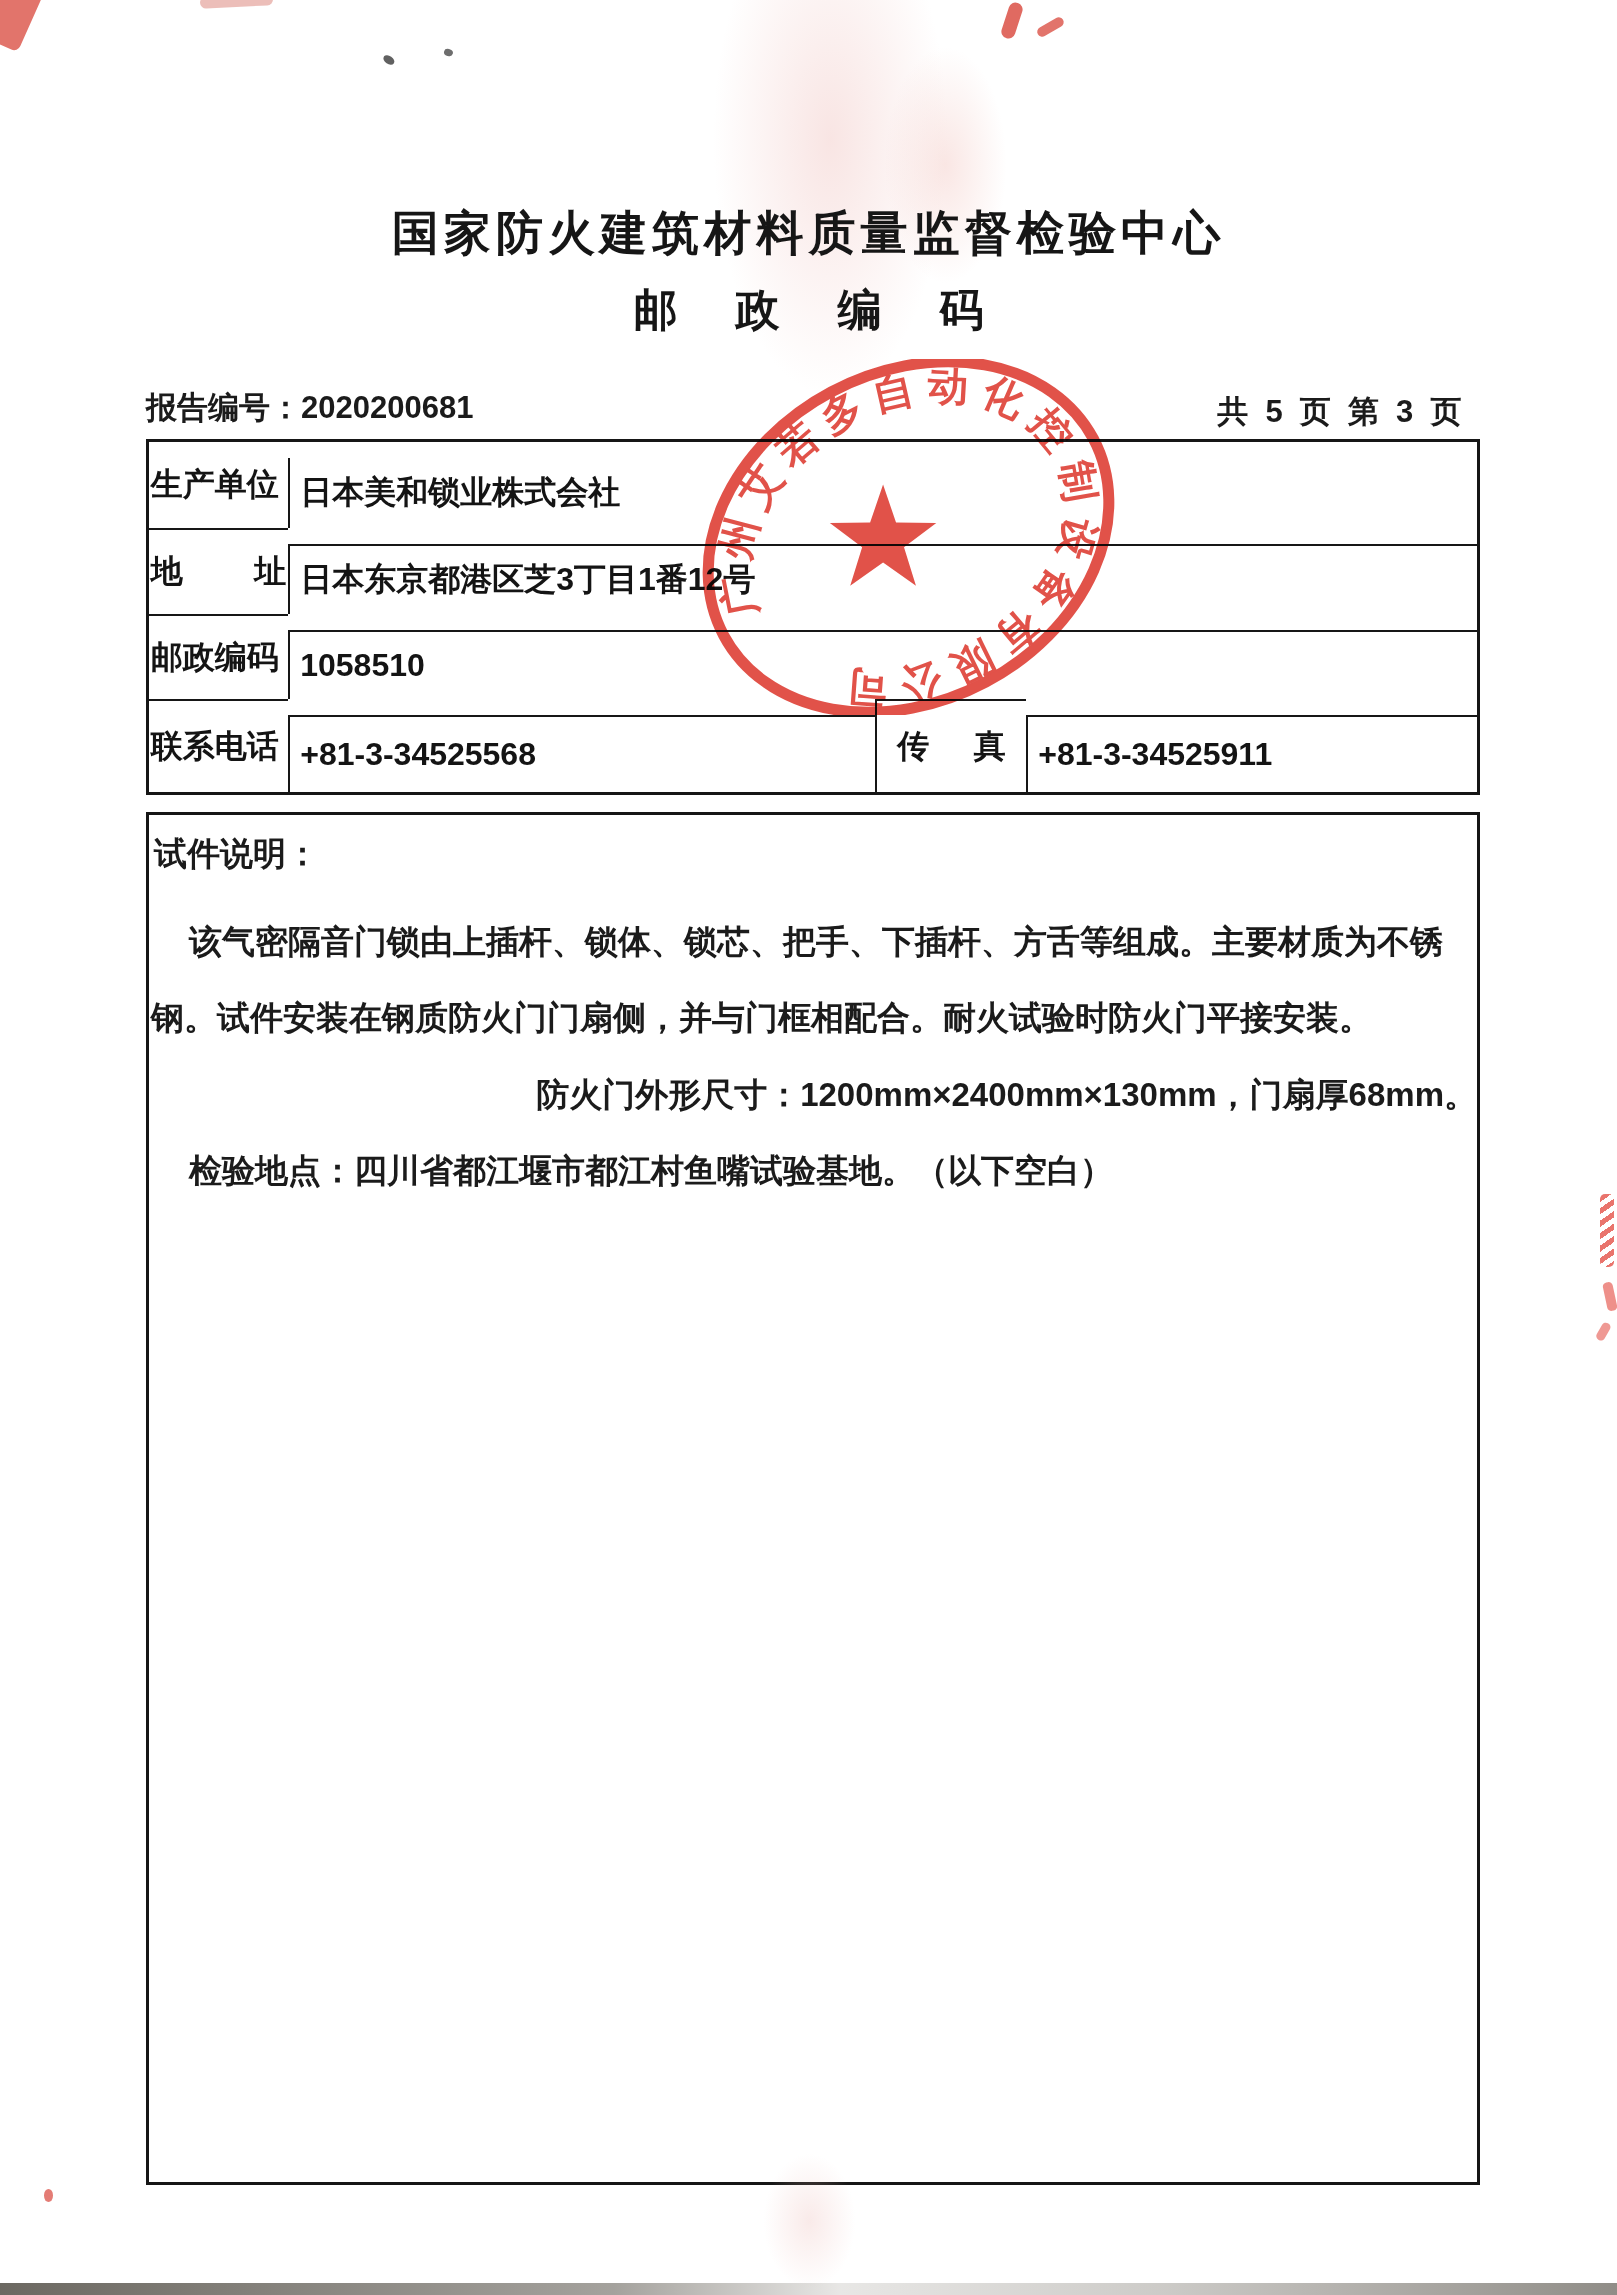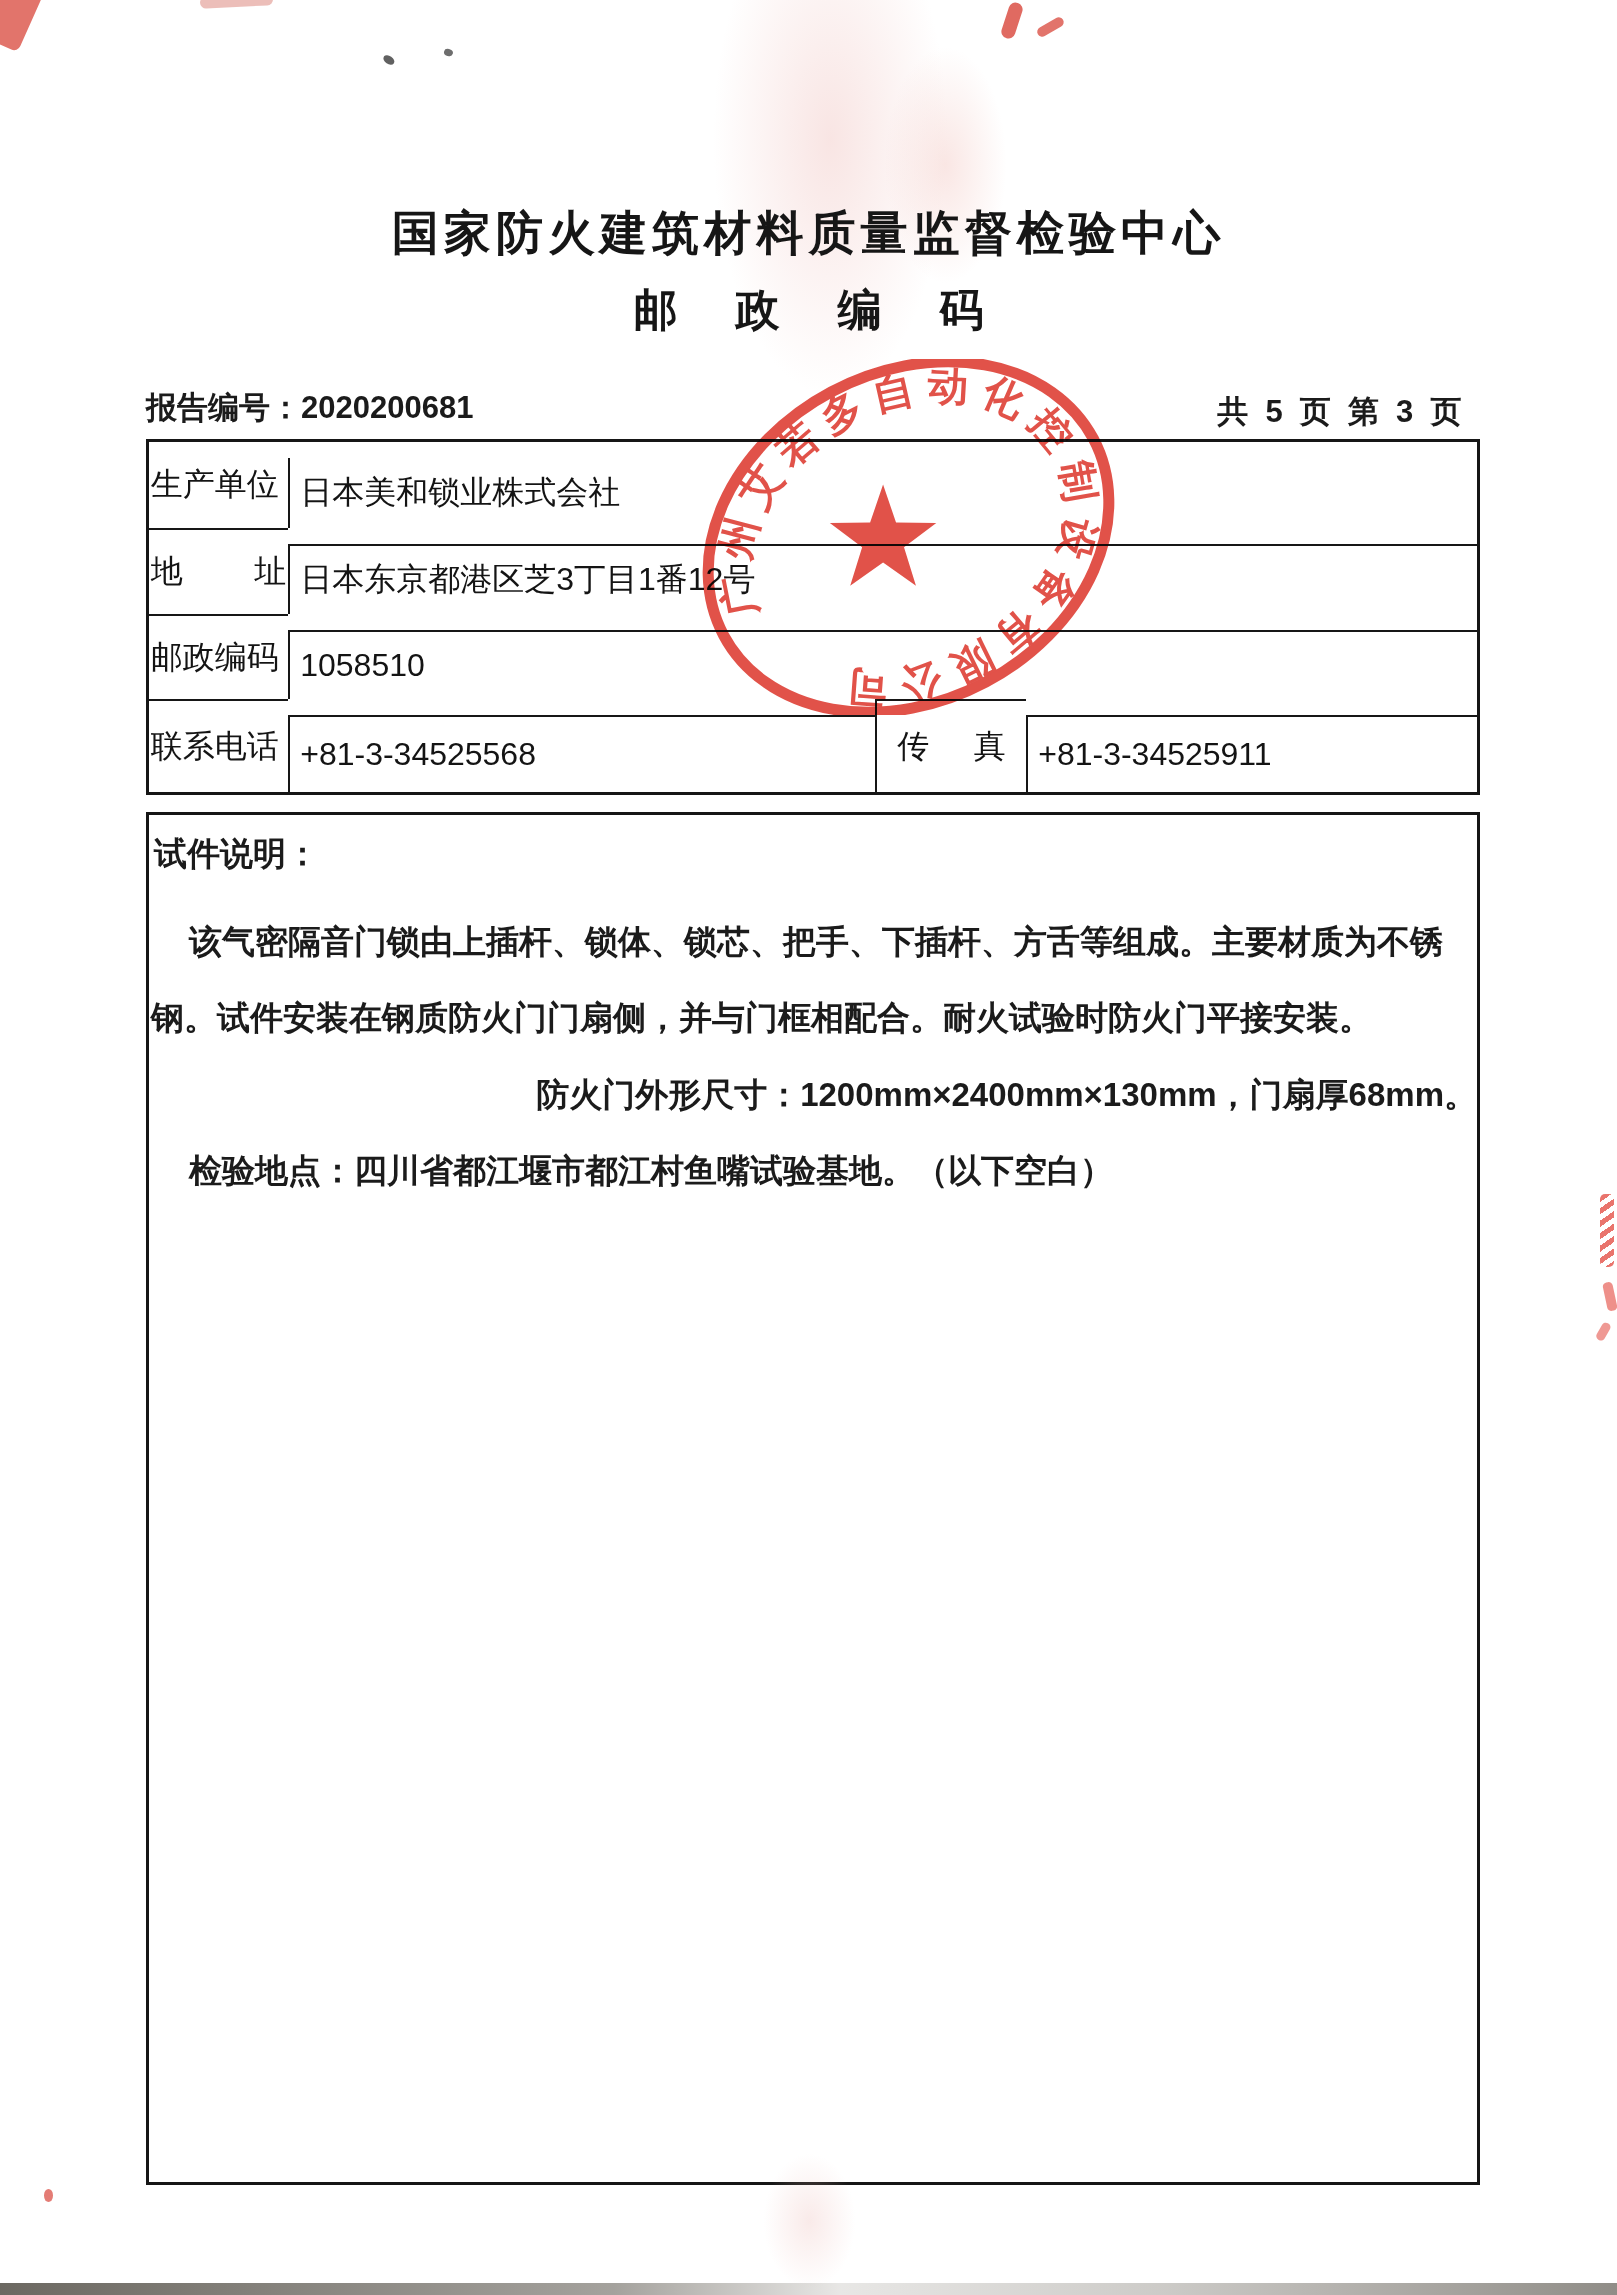--- a/index.html
+++ b/index.html
@@ -31,21 +31,21 @@
   .info-table{
     position:absolute; left:146px; top:439px;
     width:1334px; height:356px; box-sizing:border-box;
     border:3.4px solid #161616;
     display:grid;
     grid-template-columns:139px 587px 151px 454px;
     grid-template-rows:86px 86px 85px 93px;
   }
   .cell{
     box-sizing:border-box; display:flex; align-items:center;
-    font-size:32px; font-weight:400; color:#141414;
+    font-size:32px; font-weight:700; color:#141414;
     overflow:hidden; white-space:nowrap;
   }
   .cell.bt{ border-top:2.5px solid #161616; }
   .cell.bl{ border-left:2.5px solid #161616; }
   .label-cell{ padding:0 1.7px; }
   .label-cell.justified{ justify-content:space-between; }
   .value-cell{ padding-left:10.2px;margin-top:16px; }
   .fax-label{ justify-content:space-between; padding:0 20.3px; }
   .span3{ grid-column:2 / span 3; }
   

